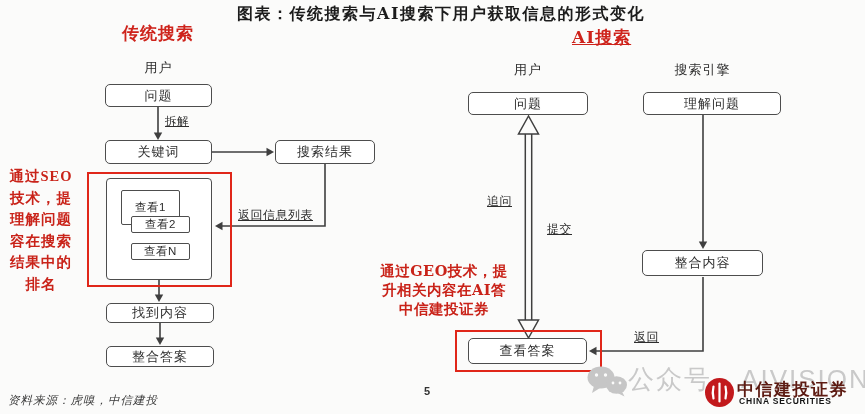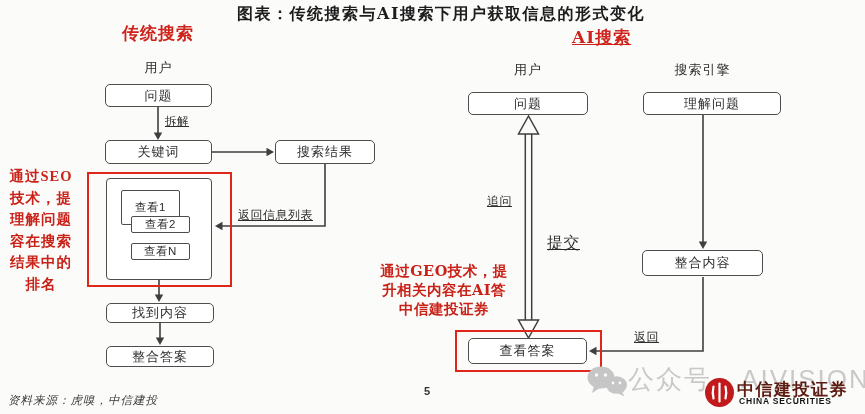--- a/index.html
+++ b/index.html
@@ -112,21 +112,21 @@
     <span>容在搜索</span>
     <span>结果中的</span>
     <span>排名</span>
   </div>
 
   <div class="actor-label" style="left:468px;top:61px;width:120px;">用户</div>
   <div class="actor-label" style="left:642px;top:61px;width:121px;">搜索引擎</div>
   <div class="node" style="left:468px;top:92px;width:120px;height:23px;">问题</div>
   <div class="node" style="left:643px;top:92px;width:138px;height:23px;">理解问题</div>
   <div class="edge-label" style="left:487px;top:193px;font-size:12px;">追问</div>
-  <div class="edge-label" style="left:547px;top:221px;font-size:16px;margin-top:12px;">提交</div>
+  <div class="edge-label" style="left:547px;top:221px;font-size:12px;">提交</div>
   <div class="node" style="left:642px;top:250px;width:121px;height:26px;">整合内容</div>
   <div class="edge-label" style="left:634px;top:329px;font-size:12px;">返回</div>
 
   <div class="red-frame" style="left:455px;top:330px;width:147px;height:42px;"></div>
   <div class="node" style="left:468px;top:338px;width:119px;height:26px;">查看答案</div>
 
   <div class="red-annot annot-right" style="left:366px;top:261px;width:156px;">
     <span>通过GEO技术，提</span>
     <span>升相关内容在AI答</span>
     <span>中信建投证券</span>

